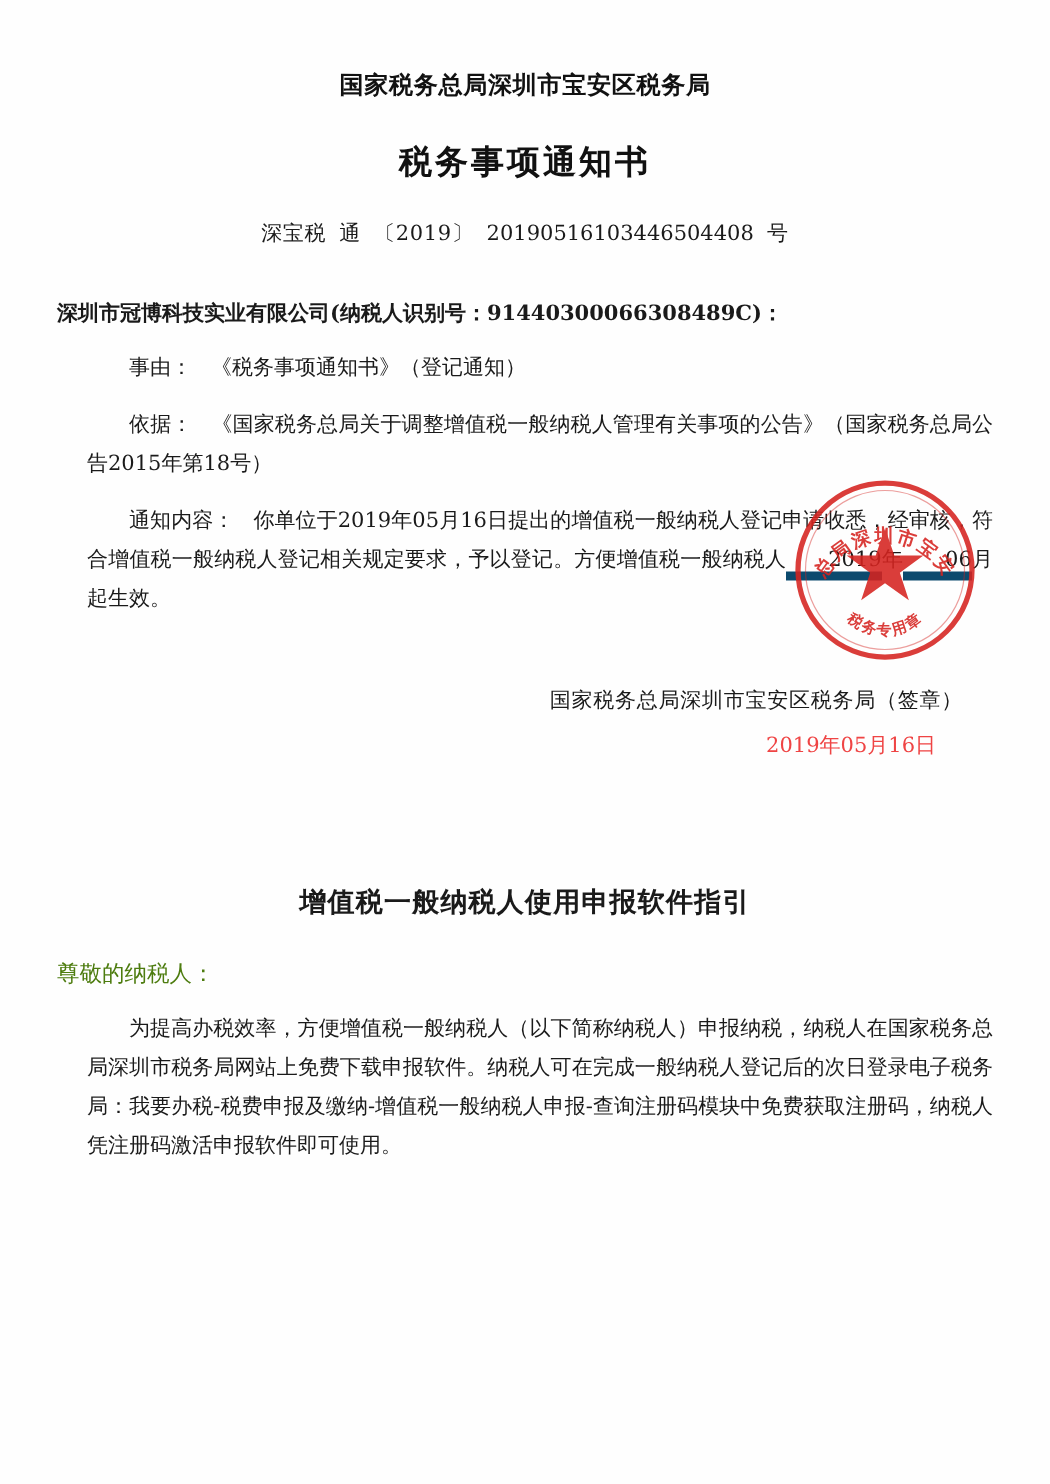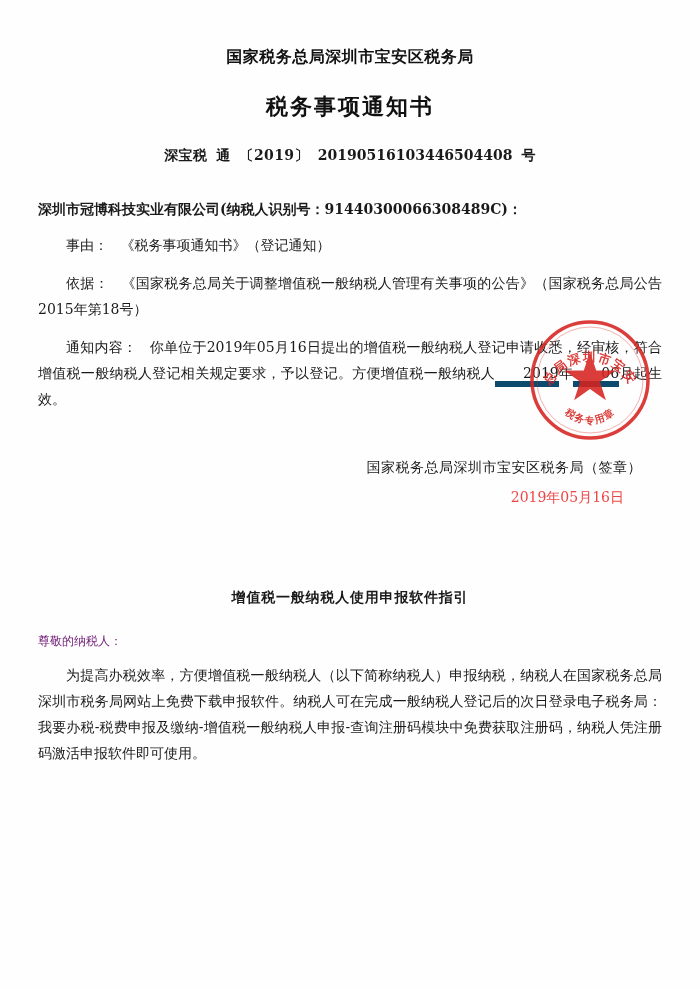--- a/index.html
+++ b/index.html
@@ -44,50 +44,49 @@
   }
 
   .doc-title {
     text-align: center;
     font-size: 22px;
     font-weight: bold;
     letter-spacing: 2px;
     margin: 22px 0 0 0;
     line-height: 1.5;
     color: #111;
-    font-family: Liberation Mono, monospace;
   }
 
   .doc-number {
     text-align: center;
     font-size: 14px;
     margin: 22px 0 0 0;
     letter-spacing: 0.4px;
     color: #1a1a1a;
   }
-  .doc-number .seg { margin: 0 2px; font-weight: bold; }
+  .doc-number .seg { margin: 0 2px; }
   .doc-number .num { letter-spacing: 0px; }
 
   
   .addressee {
     font-size: 14px;
     margin: 32px 0 0 0;
     line-height: 1.75;
     color: #1a1a1a;
     font-weight: bold;
   }
 
   .para {
     font-size: 14px;
     line-height: 1.85;
     margin: 12px 0 0 0;
     text-align: justify;
     color: #1a1a1a;
   }
-  .para.indent { text-indent: 2em; }
+  .para.indent { text-indent: 2em; margin-left: 20px; }
 
   .label-gap { display: inline-block; width: 0.9em; }
 
   .blank-u {
     display: inline-block;
     border-bottom: 6px solid #0c4a6e;
     line-height: 1.2;
   }
   .blank-w1 { min-width: 46px; }
   .blank-w2 { min-width: 30px; }
@@ -124,32 +123,32 @@
     pointer-events: none;
     opacity: 0.88;
   }
   .seal svg { display: block; width: 124px; height: 124px; }
 
   
   .section-two { margin-top: 78px; }
 
   .sub-title {
     text-align: center;
-    font-size: 14px;
+    font-size: 18px;
     font-weight: bold;
     letter-spacing: 0.8px;
     margin: 0 0 0 0;
     color: #1a1a1a;
   }
 
   .salutation {
-    font-size: 12px;
+    font-size: 15px;
     margin: 24px 0 0 0;
     line-height: 1.7;
-    color: #701a75;
+    color: #4d7c0f;
   }
 </style>
 </head>
 <body>
 
 <div class="page">
 
   <div class="seal">
     <svg viewBox="0 0 124 124" xmlns="http://www.w3.org/2000/svg">
       <defs>

